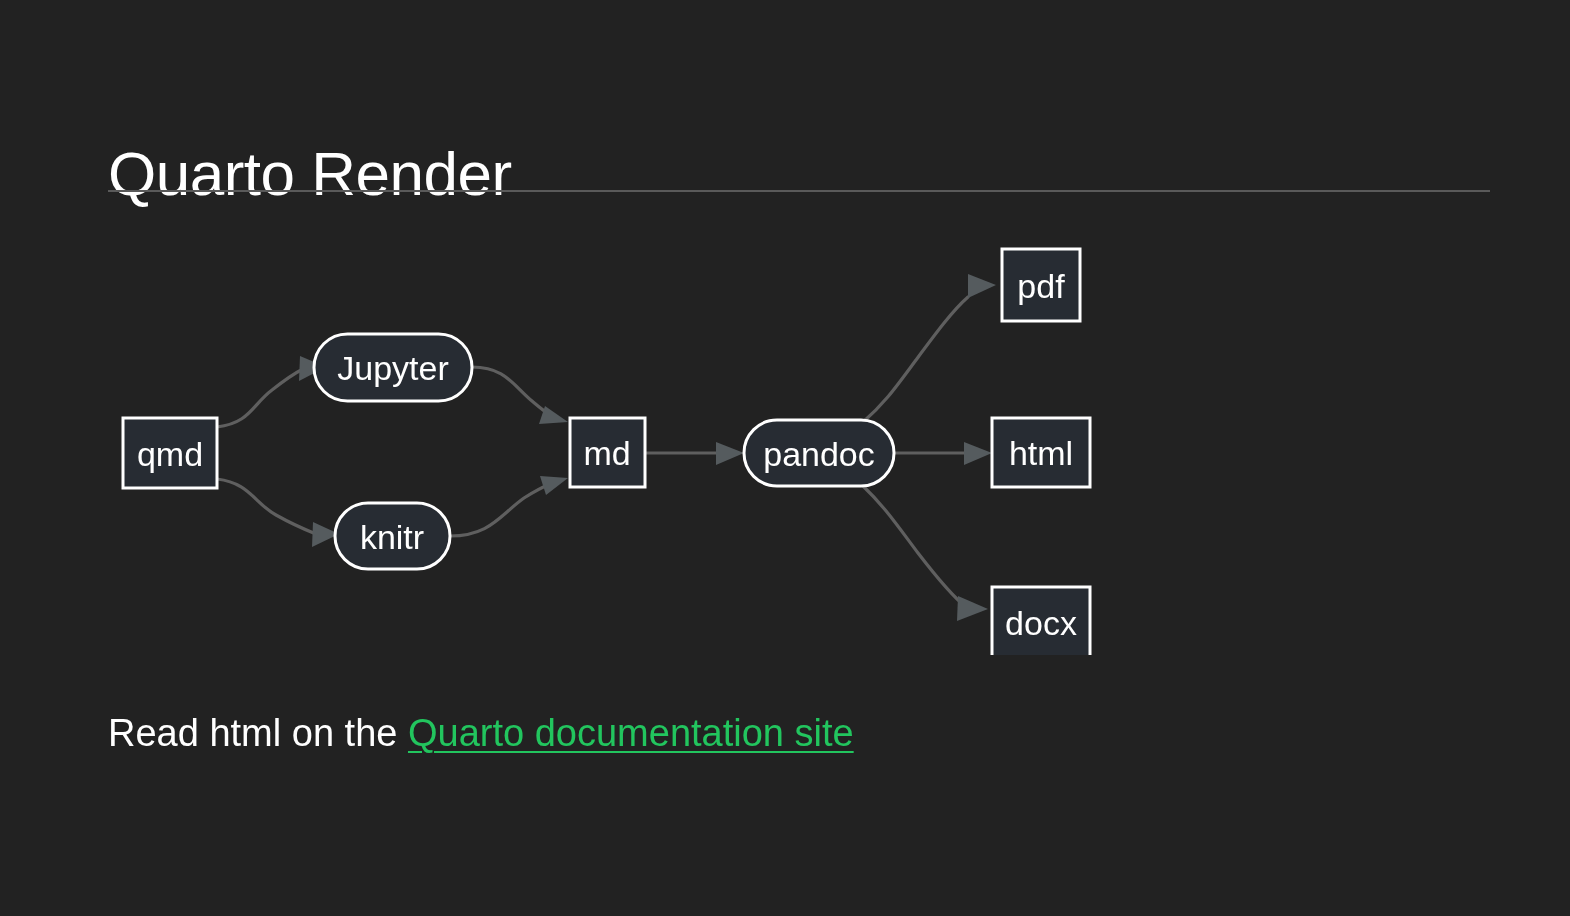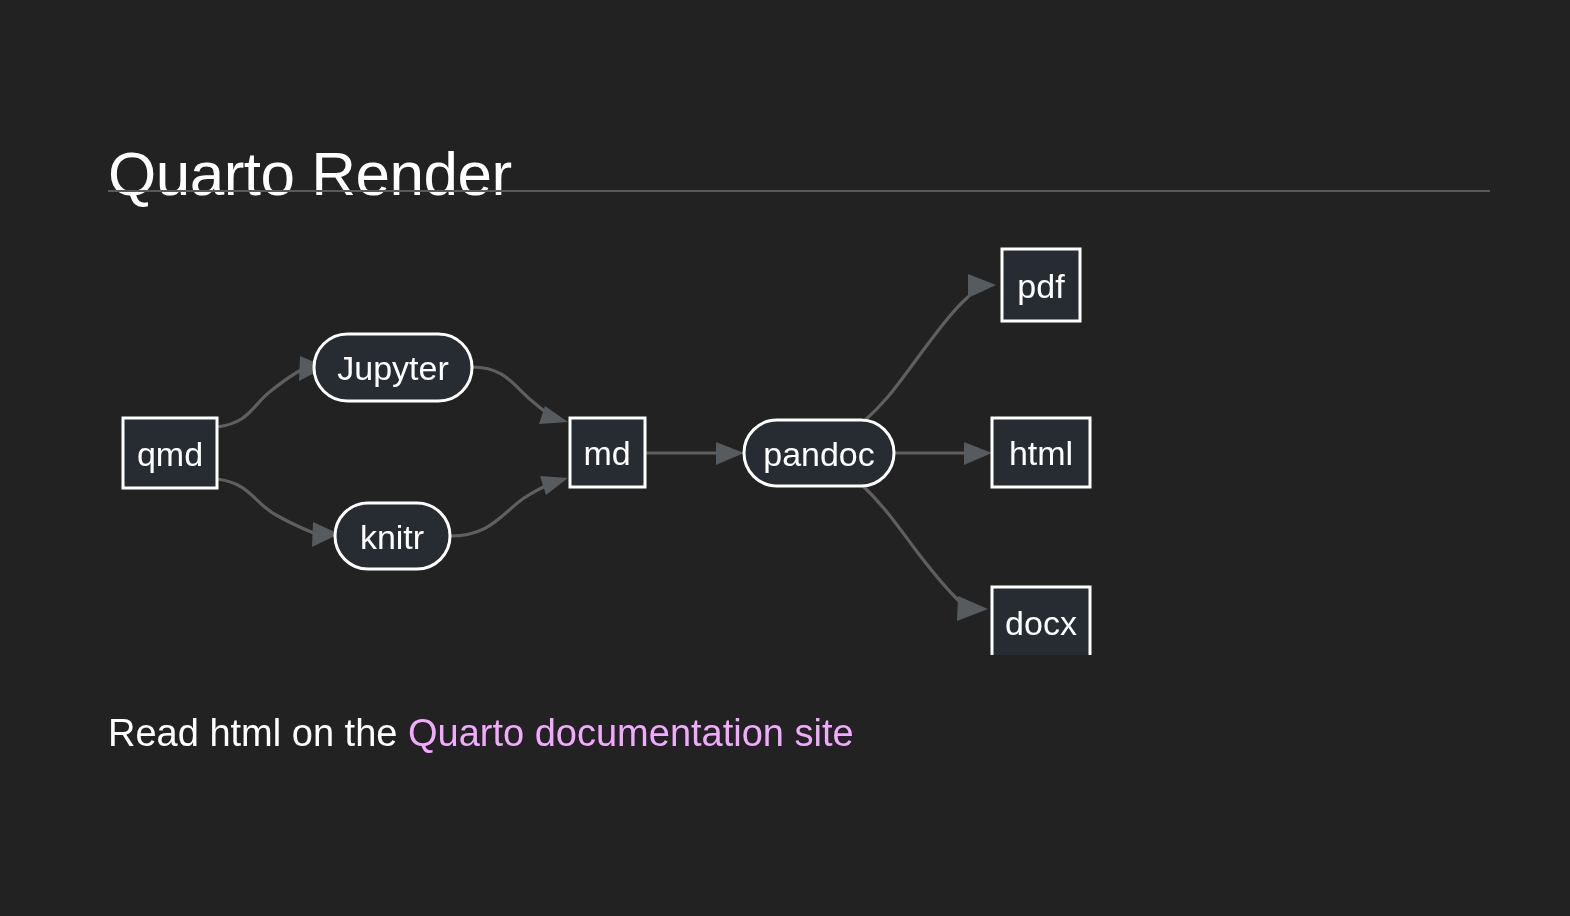--- a/index.html
+++ b/index.html
@@ -95,21 +95,22 @@
     position: absolute;
     left: 108px;
     top: 672px;
     font-size: 38px;
     font-weight: 400;
     color: #ffffff;
     white-space: nowrap;
     line-height: 1.25;
   }
   .footer-link {
-    color: #f0abfc;
+    color: #22c55e;
+    text-decoration: underline;
     text-underline-offset: 5px;
     text-decoration-thickness: 2px;
     cursor: pointer;
   }
 </style>
 </head>
 <body>
 
 <div class="slide">
 

